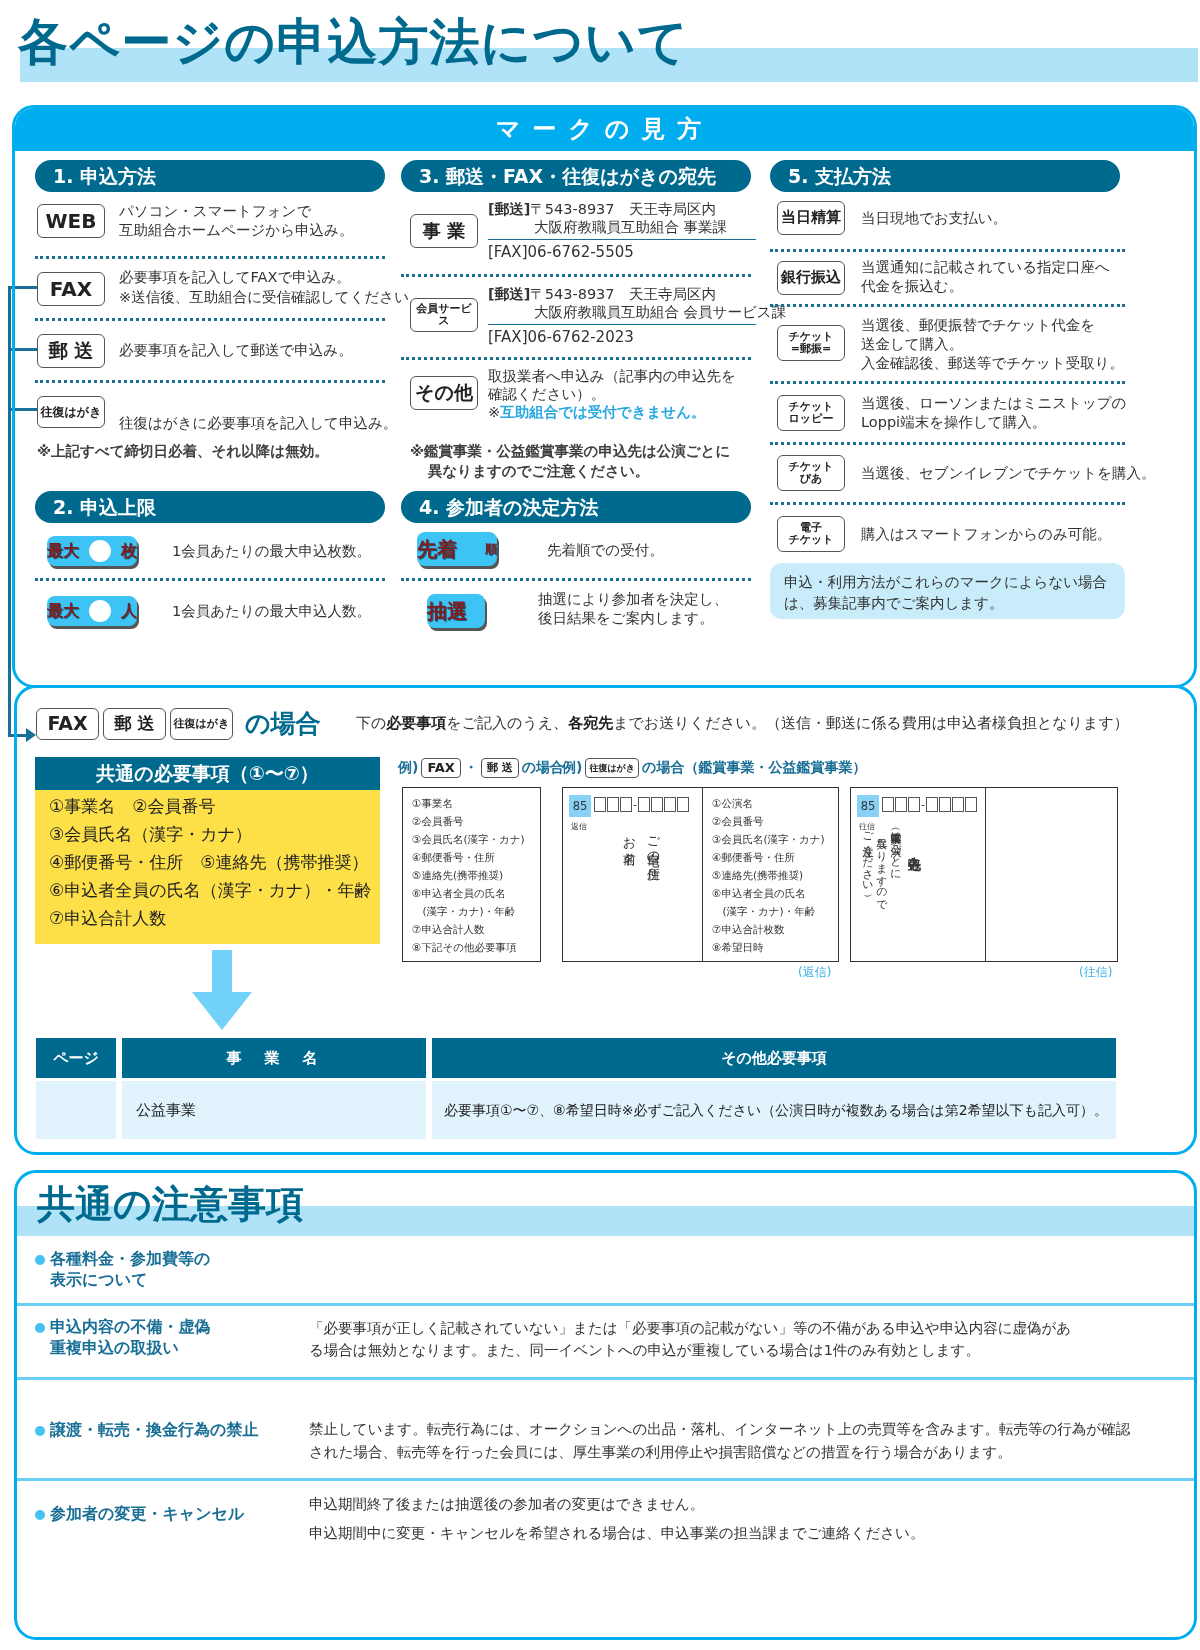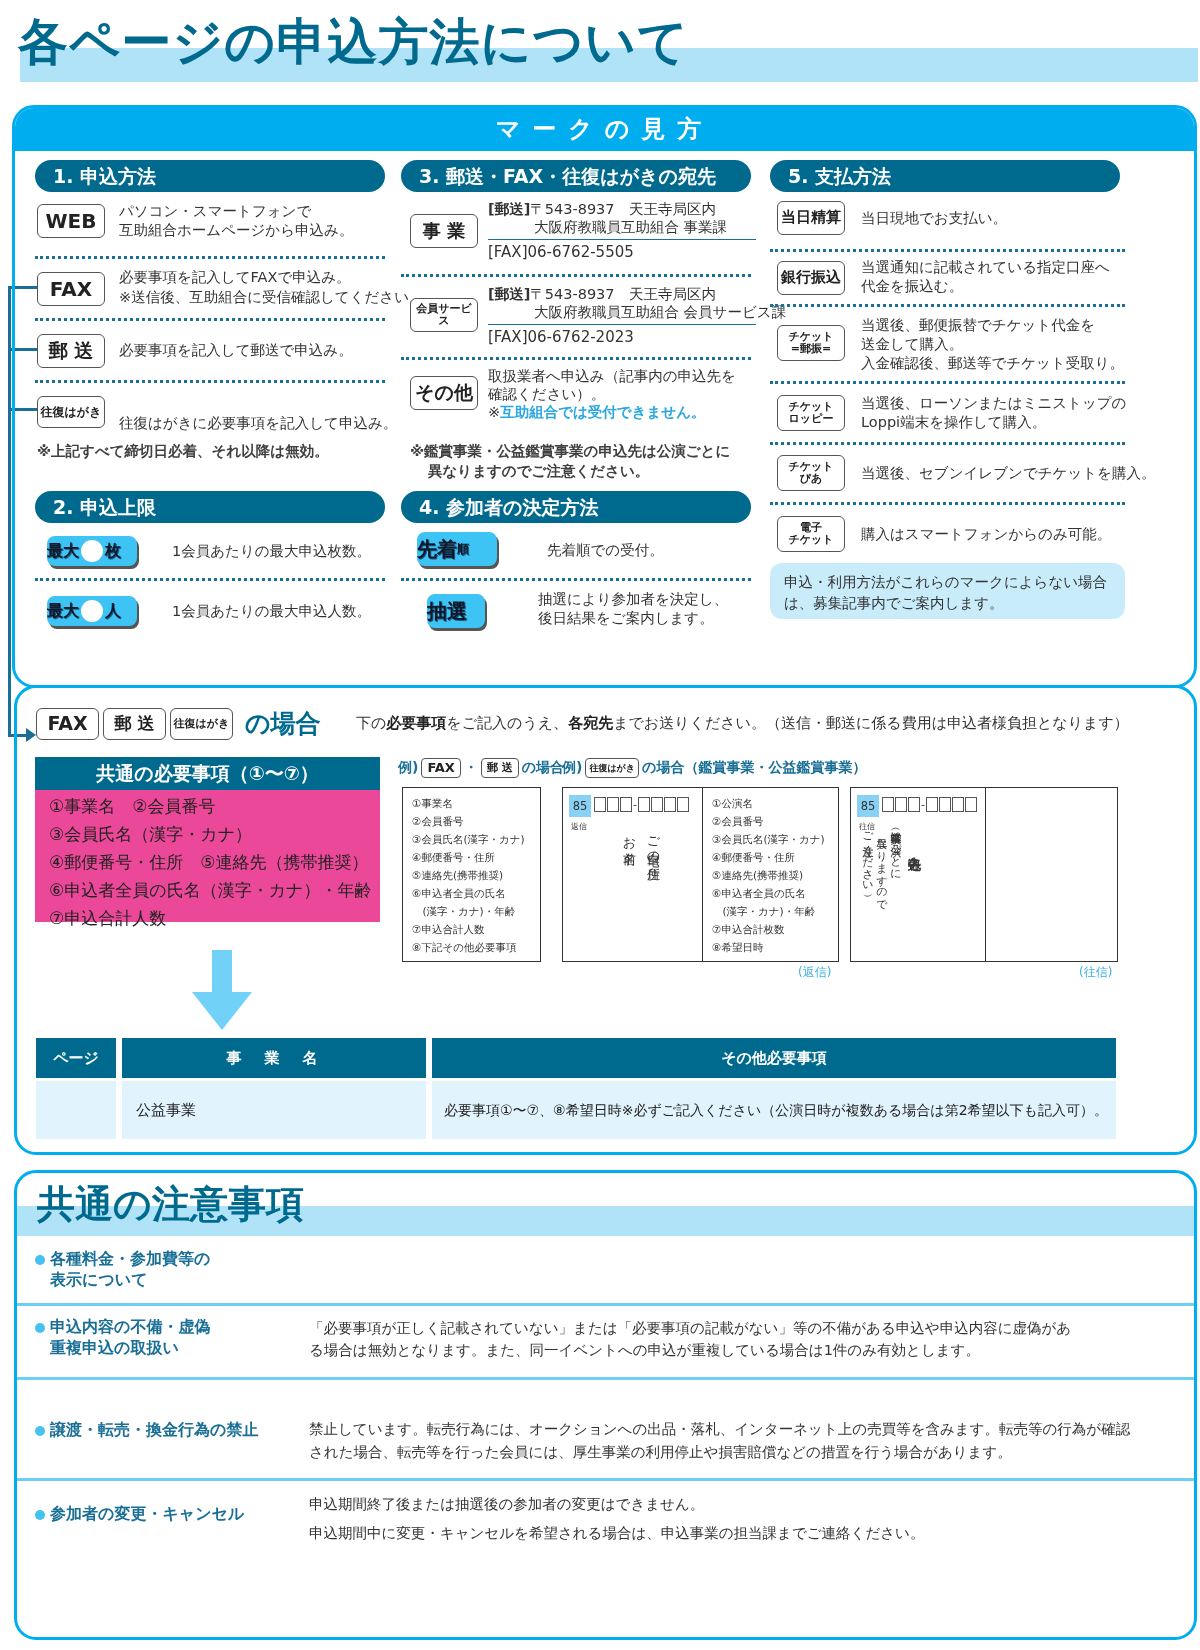--- a/index.html
+++ b/index.html
@@ -15,38 +15,38 @@
   .mark-box { left: 12px; top: 105px; width: 1185px; height: 583px; border: 3px solid #00aeef; border-radius: 22px; overflow: hidden; }
   .mark-header { position: absolute; left: 0; top: 0; width: 100%; height: 43px; background: #00aeef; color: #fff; font-weight: bold; font-size: 24px; text-align: center; line-height: 43px; letter-spacing: 12px; }
 
   .col-head { position: absolute; height: 32px; background: #006a8e; border-radius: 16px; color: #fff; font-weight: bold; font-size: 19px; line-height: 32px; padding-left: 18px; }
 
   .mark { position: absolute; border: 1.5px solid #555; border-radius: 6px; background: #fff; color: #222; font-weight: bold; text-align: center; display: flex; align-items: center; justify-content: center; line-height: 1.05; }
   .mtext { position: absolute; font-size: 14.5px; line-height: 19px; color: #333; white-space: nowrap; }
   .dots { position: absolute; height: 0; border-top: 3px dotted #1a6f96; }
   .note { position: absolute; font-size: 14.5px; font-weight: bold; color: #404040; line-height: 21px; white-space: nowrap; }
 
-  .blue-badge { position: absolute; background: #3ec3f5; color: #0f172a; font-weight: bold; border-radius: 8px; display: flex; align-items: center; justify-content: flex-start; text-shadow: 1px 1px 0 #1b5c80; box-shadow: 2px 3px 0 #555; }
+  .blue-badge { position: absolute; background: #3ec3f5; color: #7f1d1d; font-weight: bold; border-radius: 8px; display: flex; align-items: center; justify-content: space-between; text-shadow: 1px 1px 0 #1b5c80; box-shadow: 2px 3px 0 #555; }
   .blue-badge .circ { display: inline-block; width: 22px; height: 22px; border-radius: 50%; background: #fff; margin: 0 2px; }
 
   .addr-line { position: absolute; border-top: 1.5px solid #1a6f96; }
 
   .info-box { position: absolute; background: #c9ecfb; border-radius: 12px; font-size: 14.5px; line-height: 21px; color: #333; padding: 9px 14px; }
 
   
   .conn-v { left: 8px; top: 286px; width: 3px; height: 450px; background: #1a6f96; }
   .conn-h { height: 3px; background: #1a6f96; }
 
   
   .fax-box { left: 14px; top: 685px; width: 1183px; height: 470px; border: 3px solid #00aeef; border-radius: 22px; }
   .fax-title { color: #006a8e; font-weight: bold; font-size: 25px; white-space: nowrap; }
   .fax-desc { font-size: 15px; color: #333; white-space: nowrap; }
   .fax-desc b { color: #222; }
 
-  .req-panel { left: 35px; top: 757px; width: 345px; height: 165px; background: #ec4899; }
+  .req-panel { left: 35px; top: 757px; width: 345px; height: 187px; background: #fde047; }
   .req-head { position: absolute; left: 0; top: 0; width: 100%; height: 33px; background: #006a8e; color: #fff; font-weight: bold; font-size: 19px; text-align: center; line-height: 33px; }
   .req-item { position: absolute; left: 14px; font-size: 17px; color: #222; white-space: nowrap; }
 
   .ex-label { font-weight: bold; color: #1a6f96; font-size: 14px; white-space: nowrap; display: flex; align-items: center; gap: 3px; }
   .mini-mark { border: 1px solid #555; border-radius: 4px; background: #fff; color: #222; font-weight: bold; padding: 0 5px; font-size: 13px; line-height: 18px; }
 
   .card { position: absolute; border: 1.3px solid #333; background: #fff; }
   .card-list { position: absolute; font-size: 10.5px; color: #333; line-height: 18px; white-space: pre; }
   .zip85 { position: absolute; background: #88d3f5; font-size: 11.5px; color: #333; width: 22px; height: 22px; text-align: center; line-height: 22px; }
   .zipbox { position: absolute; display: flex; align-items: center; gap: 1px; font-size: 11px; }

